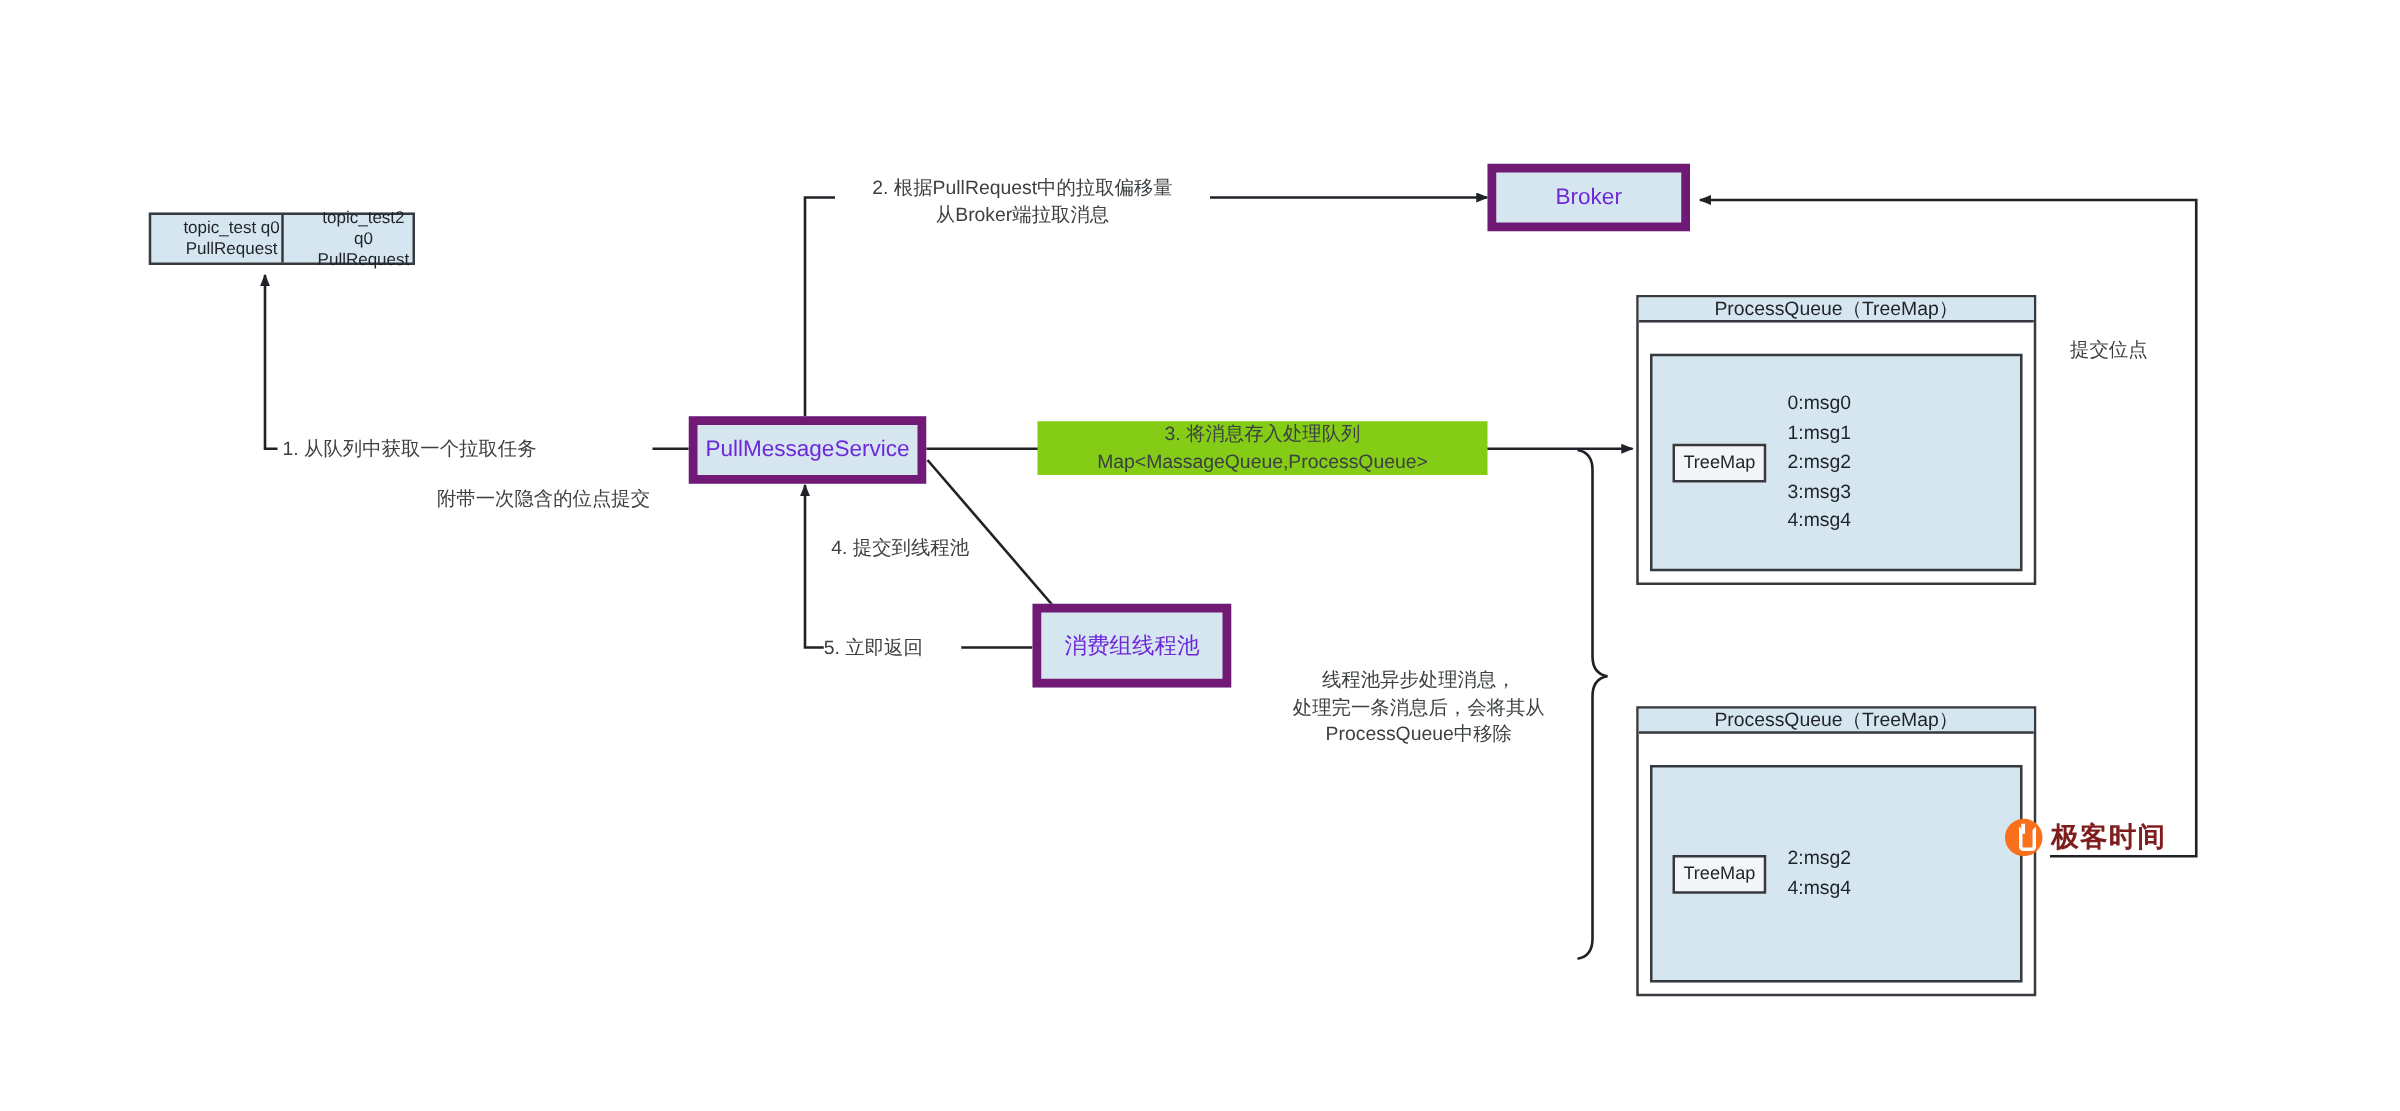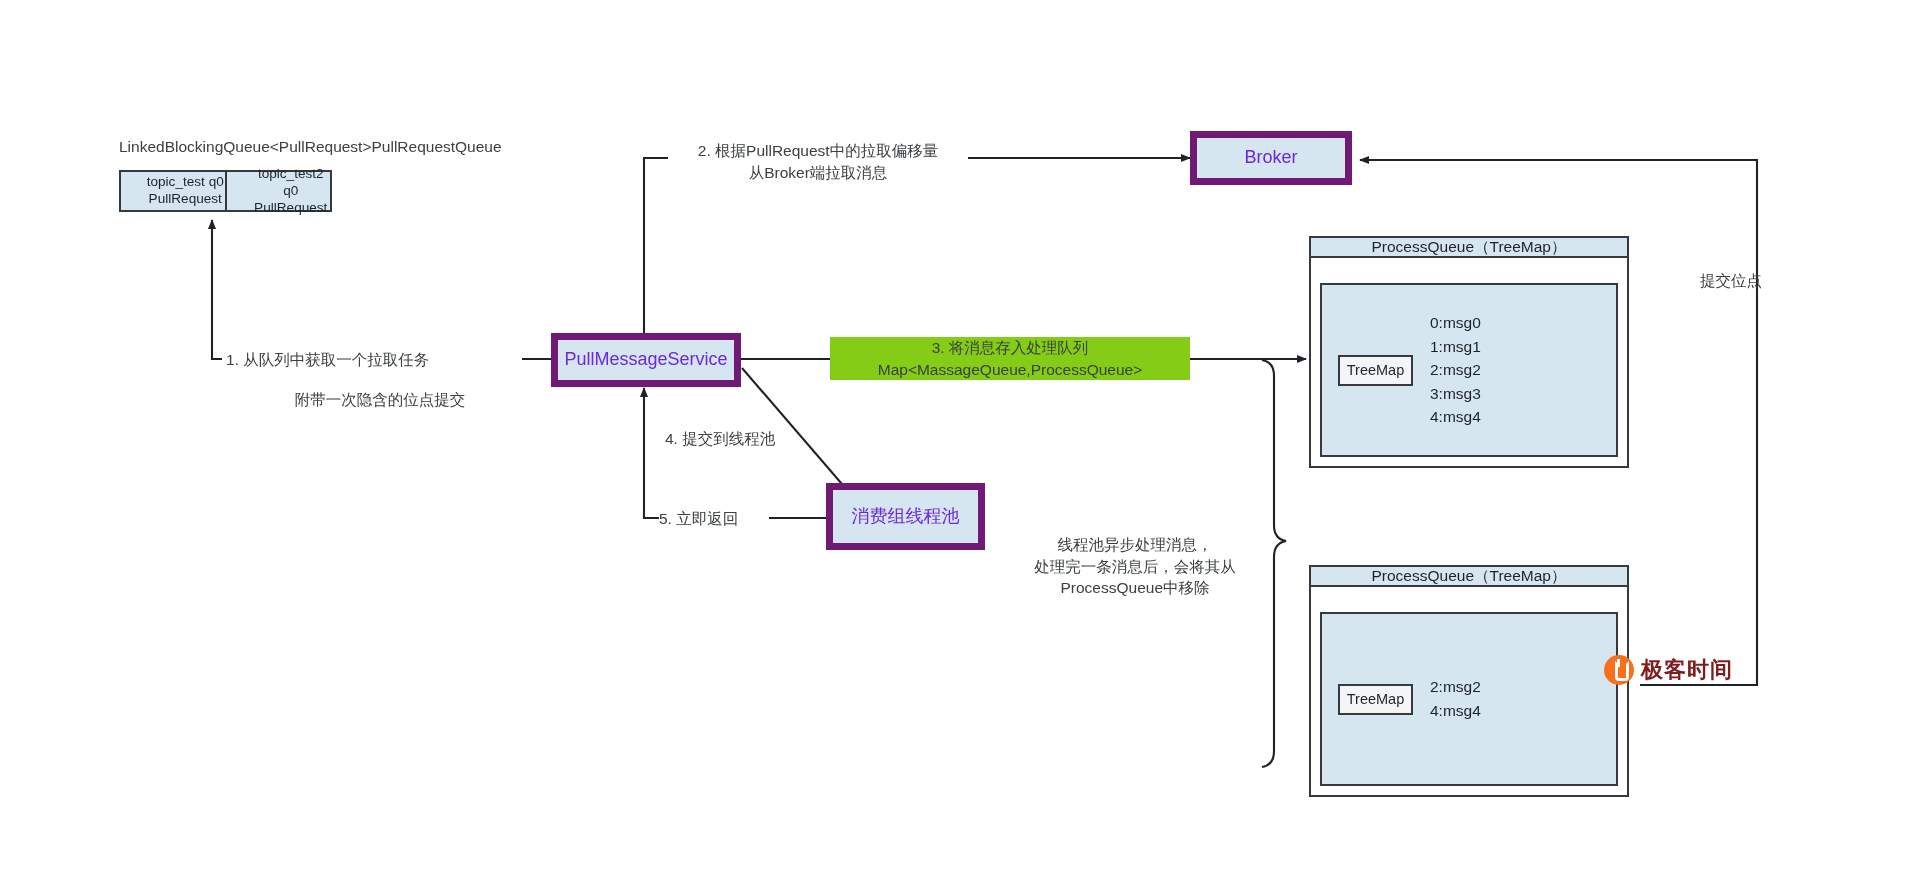--- a/index.html
+++ b/index.html
@@ -162,50 +162,49 @@
 
       <path d="M826,518 L644,518 L644,388" marker-end="url(#arrow)"></path>
 
       <path d="M1640,685 L1757,685 L1757,160 L1360,160" marker-end="url(#arrow)"></path>
 
       <path d="M1262,360 q12,2 12,16 L1274,525 q0,14 12,16 q-12,2 -12,16
                L1274,751 q0,14 -12,16"></path>
     </g>
   </svg>
 
-  <div class="plain-label" style="left:119px; top:136px; width:420px; text-align:left;">LinkedBlockingQueue&lt;PullRequest&gt;PullRequestQueue</div>
 
   <div id="pr-queue">
     <div class="cell">topic_test q0
 PullRequest</div>
     <div class="cell">topic_test2 q0
 PullRequest</div>
   </div>
 
   <div class="node" style="left:551px; top:333px; width:190px; height:54px;">PullMessageService</div>
 
   <div class="node" style="left:1190px; top:131px; width:162px; height:54px;">Broker</div>
 
   <div class="node" style="left:826px; top:483px; width:159px; height:67px;">消费组线程池</div>
 
   <div class="plain-label" style="left:222px; top:349px; width:300px; text-align:left; background:#fff; padding:0 4px;">1. 从队列中获取一个拉取任务</div>
 
-  <div class="plain-label" style="left:240px; top:389px; width:280px; text-align:center;">附带一次隐含的位点提交</div>
+  <div class="plain-label" style="left:240px; top:389px; width:280px; text-align:right;">附带一次隐含的位点提交</div>
 
   <div class="plain-label" style="left:668px; top:140px; width:300px; background:#fff;">2. 根据PullRequest中的拉取偏移量
 从Broker端拉取消息</div>
 
   <div class="plain-label" style="left:830px; top:337px; width:360px; background:#84cc16;">3. 将消息存入处理队列
 Map&lt;MassageQueue,ProcessQueue&gt;</div>
 
   <div class="plain-label" style="left:665px; top:428px; width:200px; text-align:left;">4. 提交到线程池</div>
 
   <div class="plain-label" style="left:659px; top:508px; width:110px; text-align:left; background:#fff;">5. 立即返回</div>
 
-  <div class="plain-label" style="left:1700px; top:270px; width:110px; text-align:left;">提交位点</div>
+  <div class="plain-label" style="left:1656px; top:270px; width:110px; text-align:left;">提交位点</div>
 
   <div class="plain-label" style="left:1020px; top:534px; width:230px;">线程池异步处理消息，
 处理完一条消息后，会将其从
 ProcessQueue中移除</div>
 
   <div class="pq-outer" style="left:1309px; top:236px; width:320px; height:232px;">
     <div class="pq-header">ProcessQueue（TreeMap）</div>
     <div class="pq-body">
       <div class="treemap-box">TreeMap</div>
       <div class="msg-list">0:msg0

